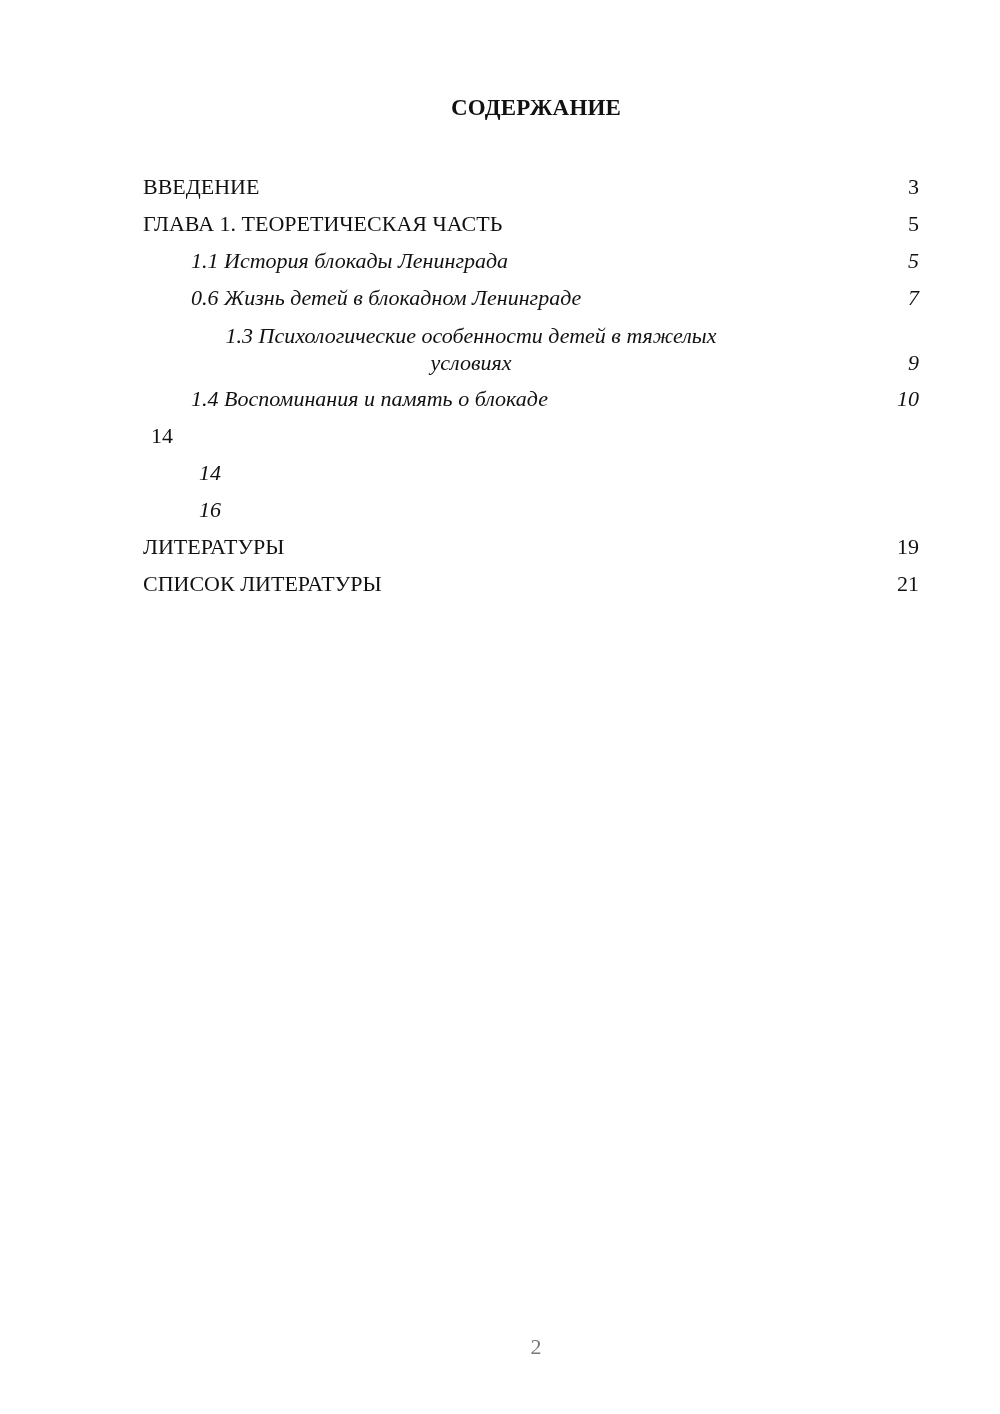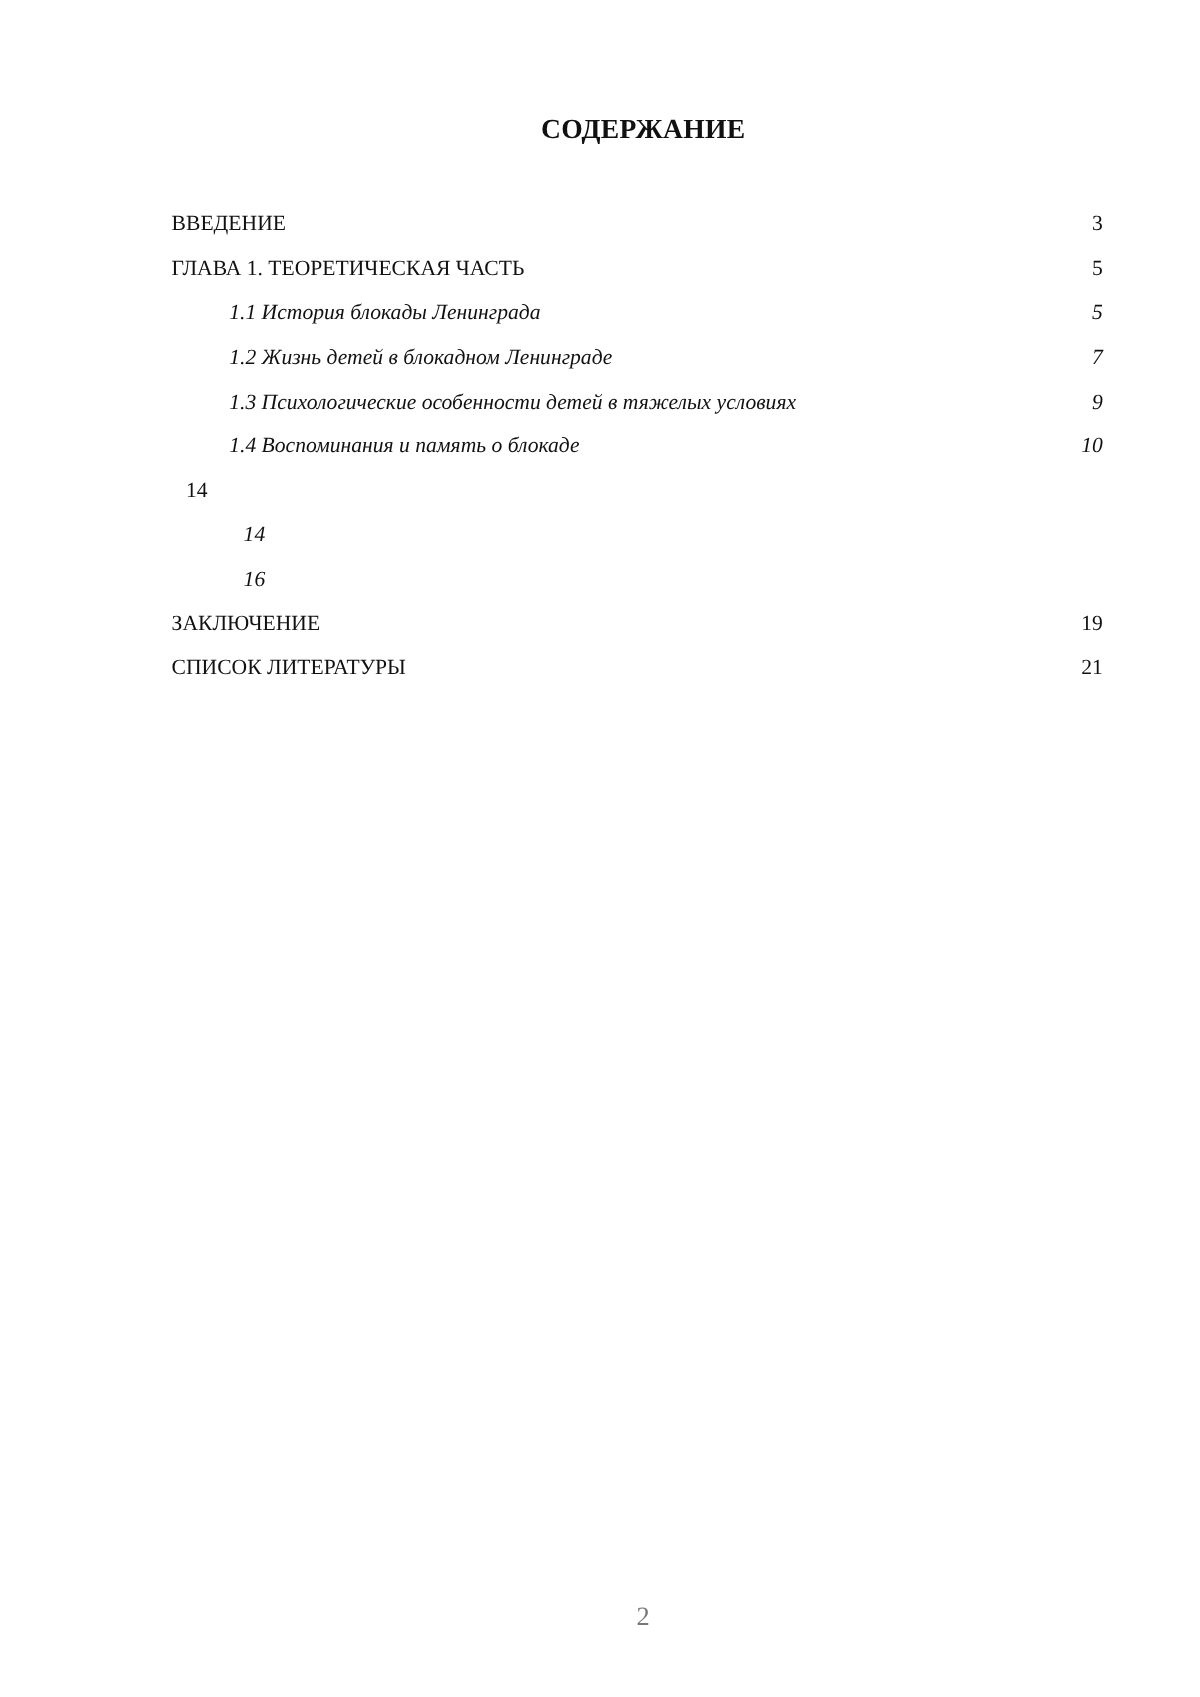--- a/index.html
+++ b/index.html
@@ -8,26 +8,26 @@
       font-family: "Liberation Serif", "DejaVu Serif", serif;
       color: #111111;
     }
     .title {
       position: absolute; top: 95px; left: 0; width: 1072px;
       text-align: center; font-weight: bold; font-size: 23px; letter-spacing: 0.2px;
     }
     .toc { position: absolute; left: 143px; width: 776px; top: 168px; }
     .row {
       position: relative; display: flex; justify-content: space-between; align-items: flex-end;
-      font-size: 18px; line-height: 37px;
+      font-size: 22px; line-height: 37px;
     }
     .row.sub { padding-left: 48px; font-style: italic; }
     .row .label { display: block; }
     .row.wrap { line-height: 27px; padding-top: 6px; padding-bottom: 4px; }
-    .row.wrap .label { width: 560px; }
+    .row.wrap .label { width: 560px; text-align: center; }
     .row .page { text-align: right; min-width: 30px; }
     .page-number {
       position: absolute; top: 1334px; left: 0; width: 1072px; text-align: center;
       font-size: 22px; color: #777777;
     }
   </style>
 </head>
 <body>
 
 <div class="title">СОДЕРЖАНИЕ</div>
@@ -39,42 +39,42 @@
   </div>
   <div class="row">
     <span class="label">ГЛАВА 1. ТЕОРЕТИЧЕСКАЯ ЧАСТЬ</span>
     <span class="page">5</span>
   </div>
   <div class="row sub">
     <span class="label">1.1 История блокады Ленинграда</span>
     <span class="page">5</span>
   </div>
   <div class="row sub">
-    <span class="label">1.2 Жизнь детей в блокадном Ленинграде</span>
+    <span class="label">0.6 Жизнь детей в блокадном Ленинграде</span>
     <span class="page">7</span>
   </div>
   <div class="row sub wrap">
     <span class="label">1.3 Психологические особенности детей в тяжелых условиях</span>
     <span class="page">9</span>
   </div>
   <div class="row sub">
     <span class="label">1.4 Воспоминания и память о блокаде</span>
     <span class="page">10</span>
   </div>
   <div class="row">
     <span class="page">14</span>
   </div>
   <div class="row sub">
     <span class="page">14</span>
   </div>
   <div class="row sub">
     <span class="page">16</span>
   </div>
   <div class="row">
-    <span class="label">ЗАКЛЮЧЕНИЕ</span>
+    <span class="label">ЛИТЕРАТУРЫ</span>
     <span class="page">19</span>
   </div>
   <div class="row">
     <span class="label">СПИСОК ЛИТЕРАТУРЫ</span>
     <span class="page">21</span>
   </div>
 </div>
 
 <div class="page-number">2</div>
 

